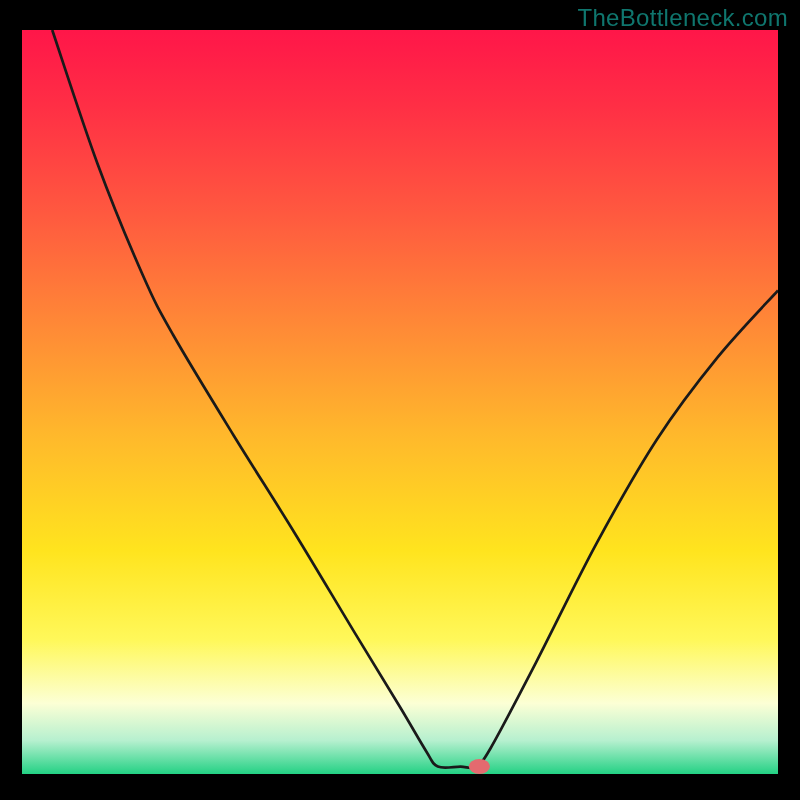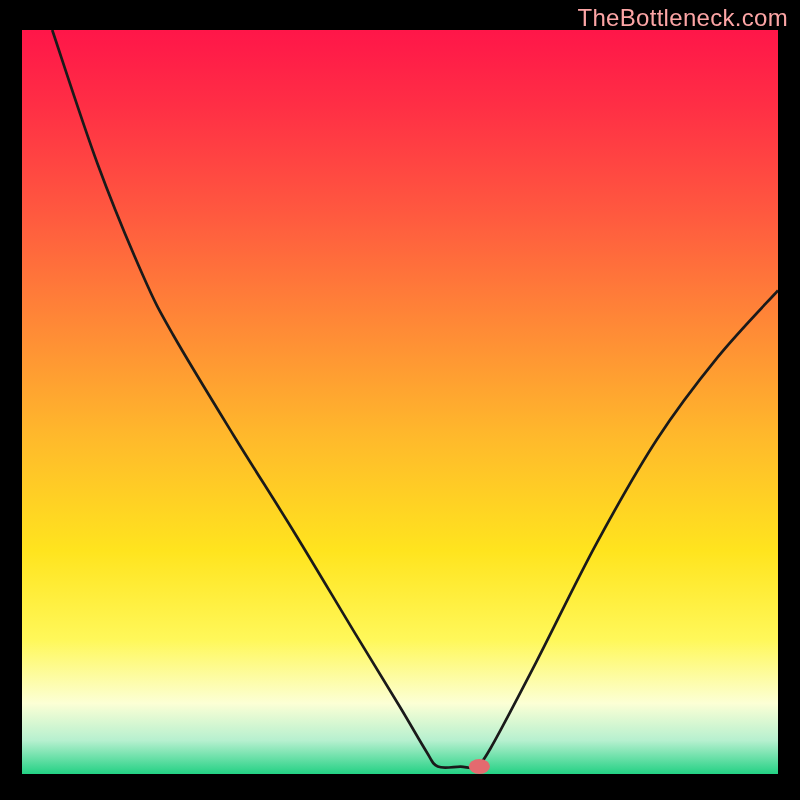--- a/index.html
+++ b/index.html
@@ -14,21 +14,21 @@
   .frame {
     position: relative;
     width: 800px;
     height: 800px;
     background: #000;
   }
   .watermark {
     position: absolute;
     top: 4px;
     right: 12px;
-    color: #fca5a5;
+    color: #0f766e;
     font-size: 24px;
     letter-spacing: 0.3px;
     z-index: 20;
   }
   .plot {
     position: absolute;
     left: 22px;
     top: 30px;
     width: 756px;
     height: 744px;

